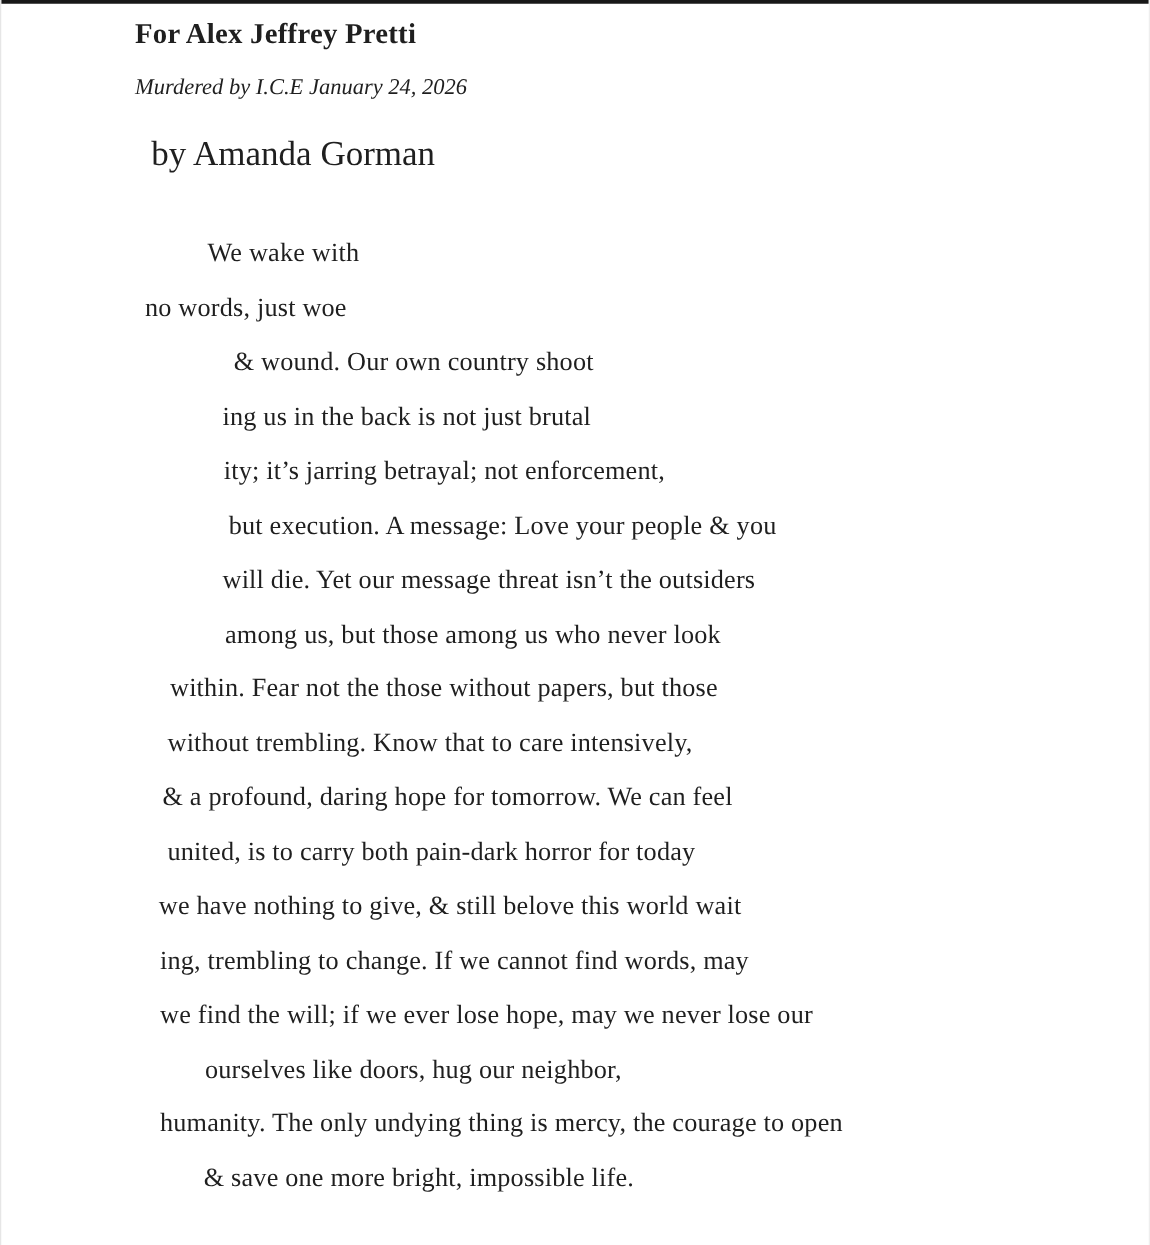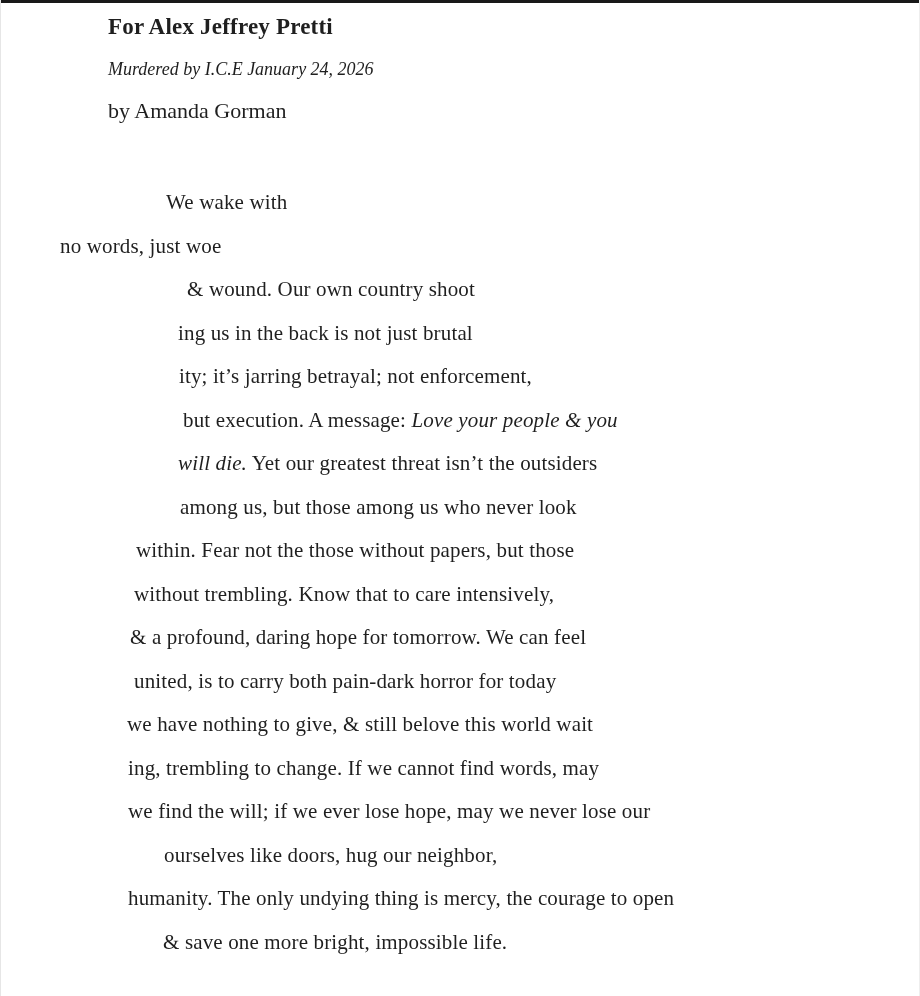--- a/index.html
+++ b/index.html
@@ -38,61 +38,60 @@
     line-height: 42px;
     letter-spacing: 0.2px;
   }
   .dedication {
     margin: 0;
     font-size: 18px;
     font-style: italic;
     line-height: 42px;
   }
   .byline {
-    margin: 0;
-    font-size: 22px;
+    margin: 13px;
+    font-size: 28px;
     line-height: 42px;
   }
   .poem {
     position: absolute;
     top: 181px;
     left: 0;
     width: 100%;
     font-size: 21px;
     letter-spacing: 0.15px;
   }
   .line {
     line-height: 43.5px;
     white-space: nowrap;
   }
   .it {
-    font-style: italic;
     text-align: right;
   }
 </style>
 </head>
 <body>
 
 <div class="page">
   <div class="top-bar"></div>
 
   <div class="header">
     <h1 class="title">For Alex Jeffrey Pretti</h1>
     <p class="dedication">Murdered by I.C.E January 24, 2026</p>
     <p class="byline">by Amanda Gorman</p>
   </div>
 
   <div class="poem">
     <div class="line" style="margin-left:165px"><span>We wake with</span></div>
-    <div class="line" style="margin-left:59px"><span>no words, just woe</span></div>
+    <div class="line" style="margin-left:115px"><span>no words, just woe</span></div>
     <div class="line" style="margin-left:186px"><span>&amp; wound. Our own country shoot</span></div>
     <div class="line" style="margin-left:177px"><span>ing us in the back is not just brutal</span></div>
     <div class="line" style="margin-left:178px"><span>ity; it’s jarring betrayal; not enforcement,</span></div>
     <div class="line" style="margin-left:182px"><span>but execution. A message: </span><span class="it">Love your people &amp; you</span></div>
-    <div class="line" style="margin-left:177px"><span class="it">will die.</span><span> Yet our greatest threat isn’t the outsiders</span></div>
+    <div class="line" style="margin-left:177px"><span class="it">will die.</span><span> Yet our message threat isn’t the outsiders</span></div>
     <div class="line" style="margin-left:179px"><span>among us, but those among us who never look</span></div>
     <div class="line" style="margin-left:135px"><span>within. Fear not the those without papers, but those</span></div>
     <div class="line" style="margin-left:133px"><span>without trembling. Know that to care intensively,</span></div>
     <div class="line" style="margin-left:129px"><span>&amp; a profound, daring hope for tomorrow. We can feel</span></div>
     <div class="line" style="margin-left:133px"><span>united, is to carry both pain-dark horror for today</span></div>
     <div class="line" style="margin-left:126px"><span>we have nothing to give, &amp; still belove this world wait</span></div>
     <div class="line" style="margin-left:127px"><span>ing, trembling to change. If we cannot find words, may</span></div>
     <div class="line" style="margin-left:127px"><span>we find the will; if we ever lose hope, may we never lose our</span></div>
     <div class="line" style="margin-left:163px"><span>ourselves like doors, hug our neighbor,</span></div>
     <div class="line" style="margin-left:127px"><span>humanity. The only undying thing is mercy, the courage to open</span></div>

